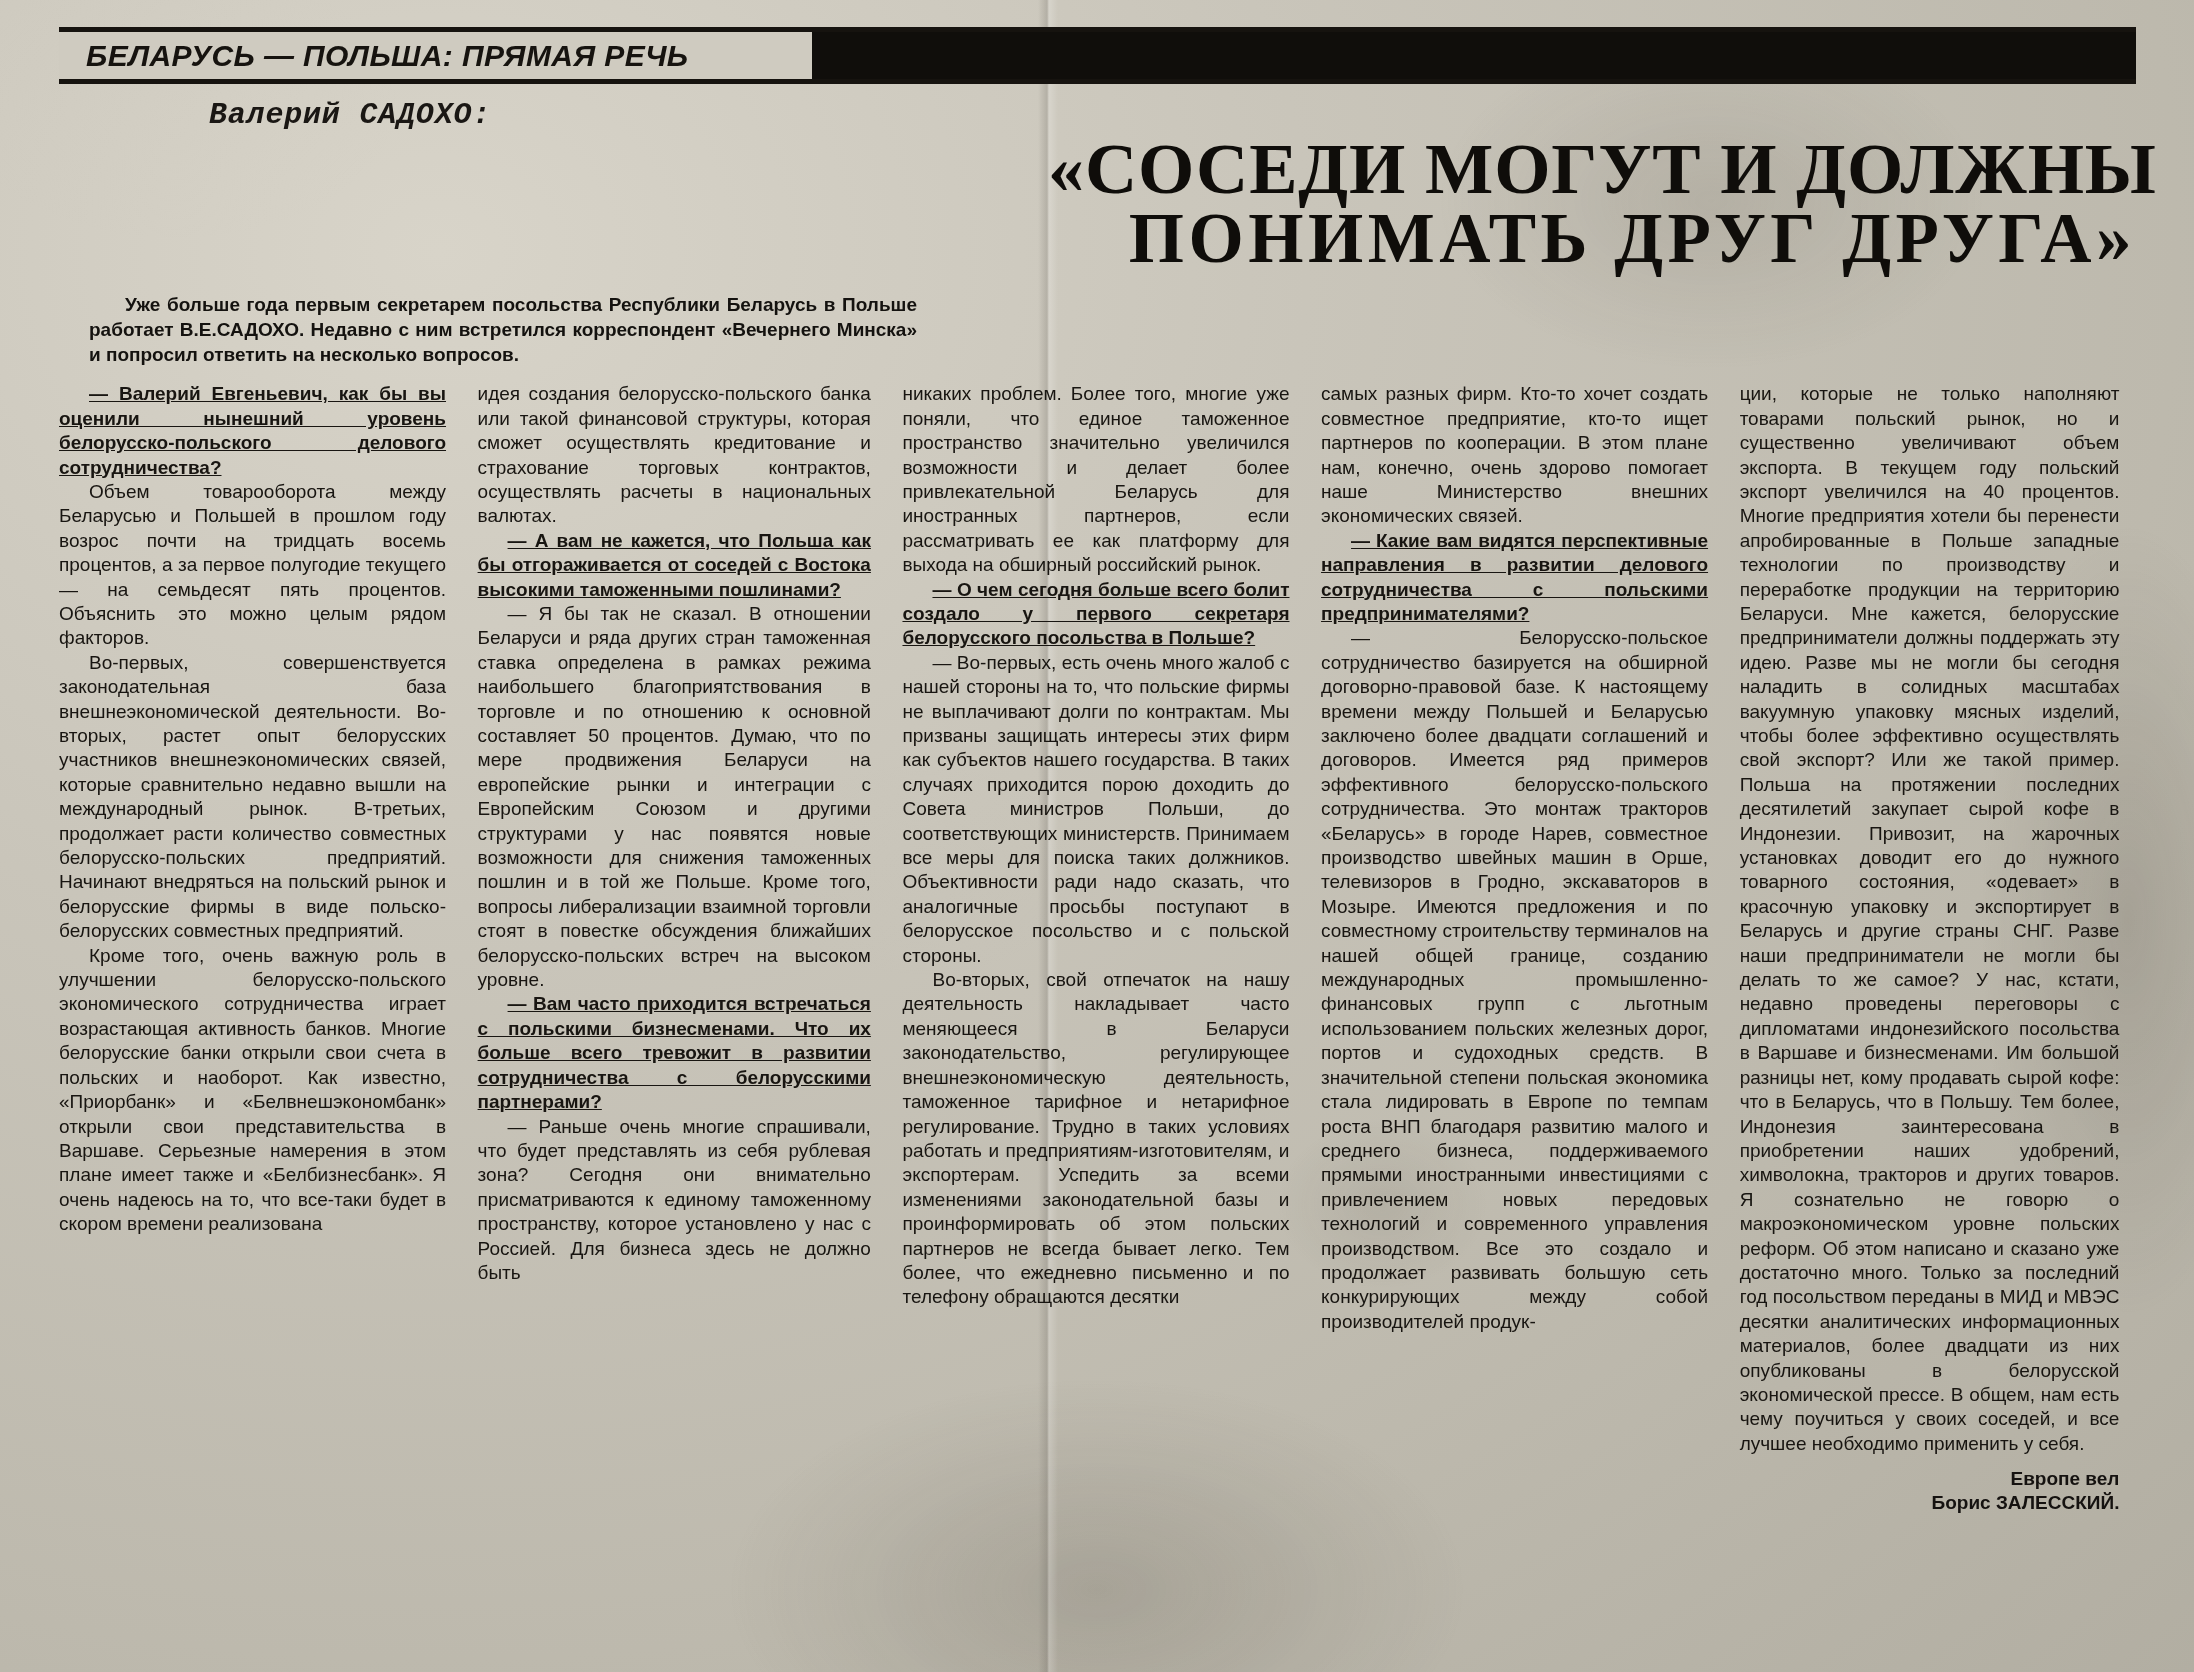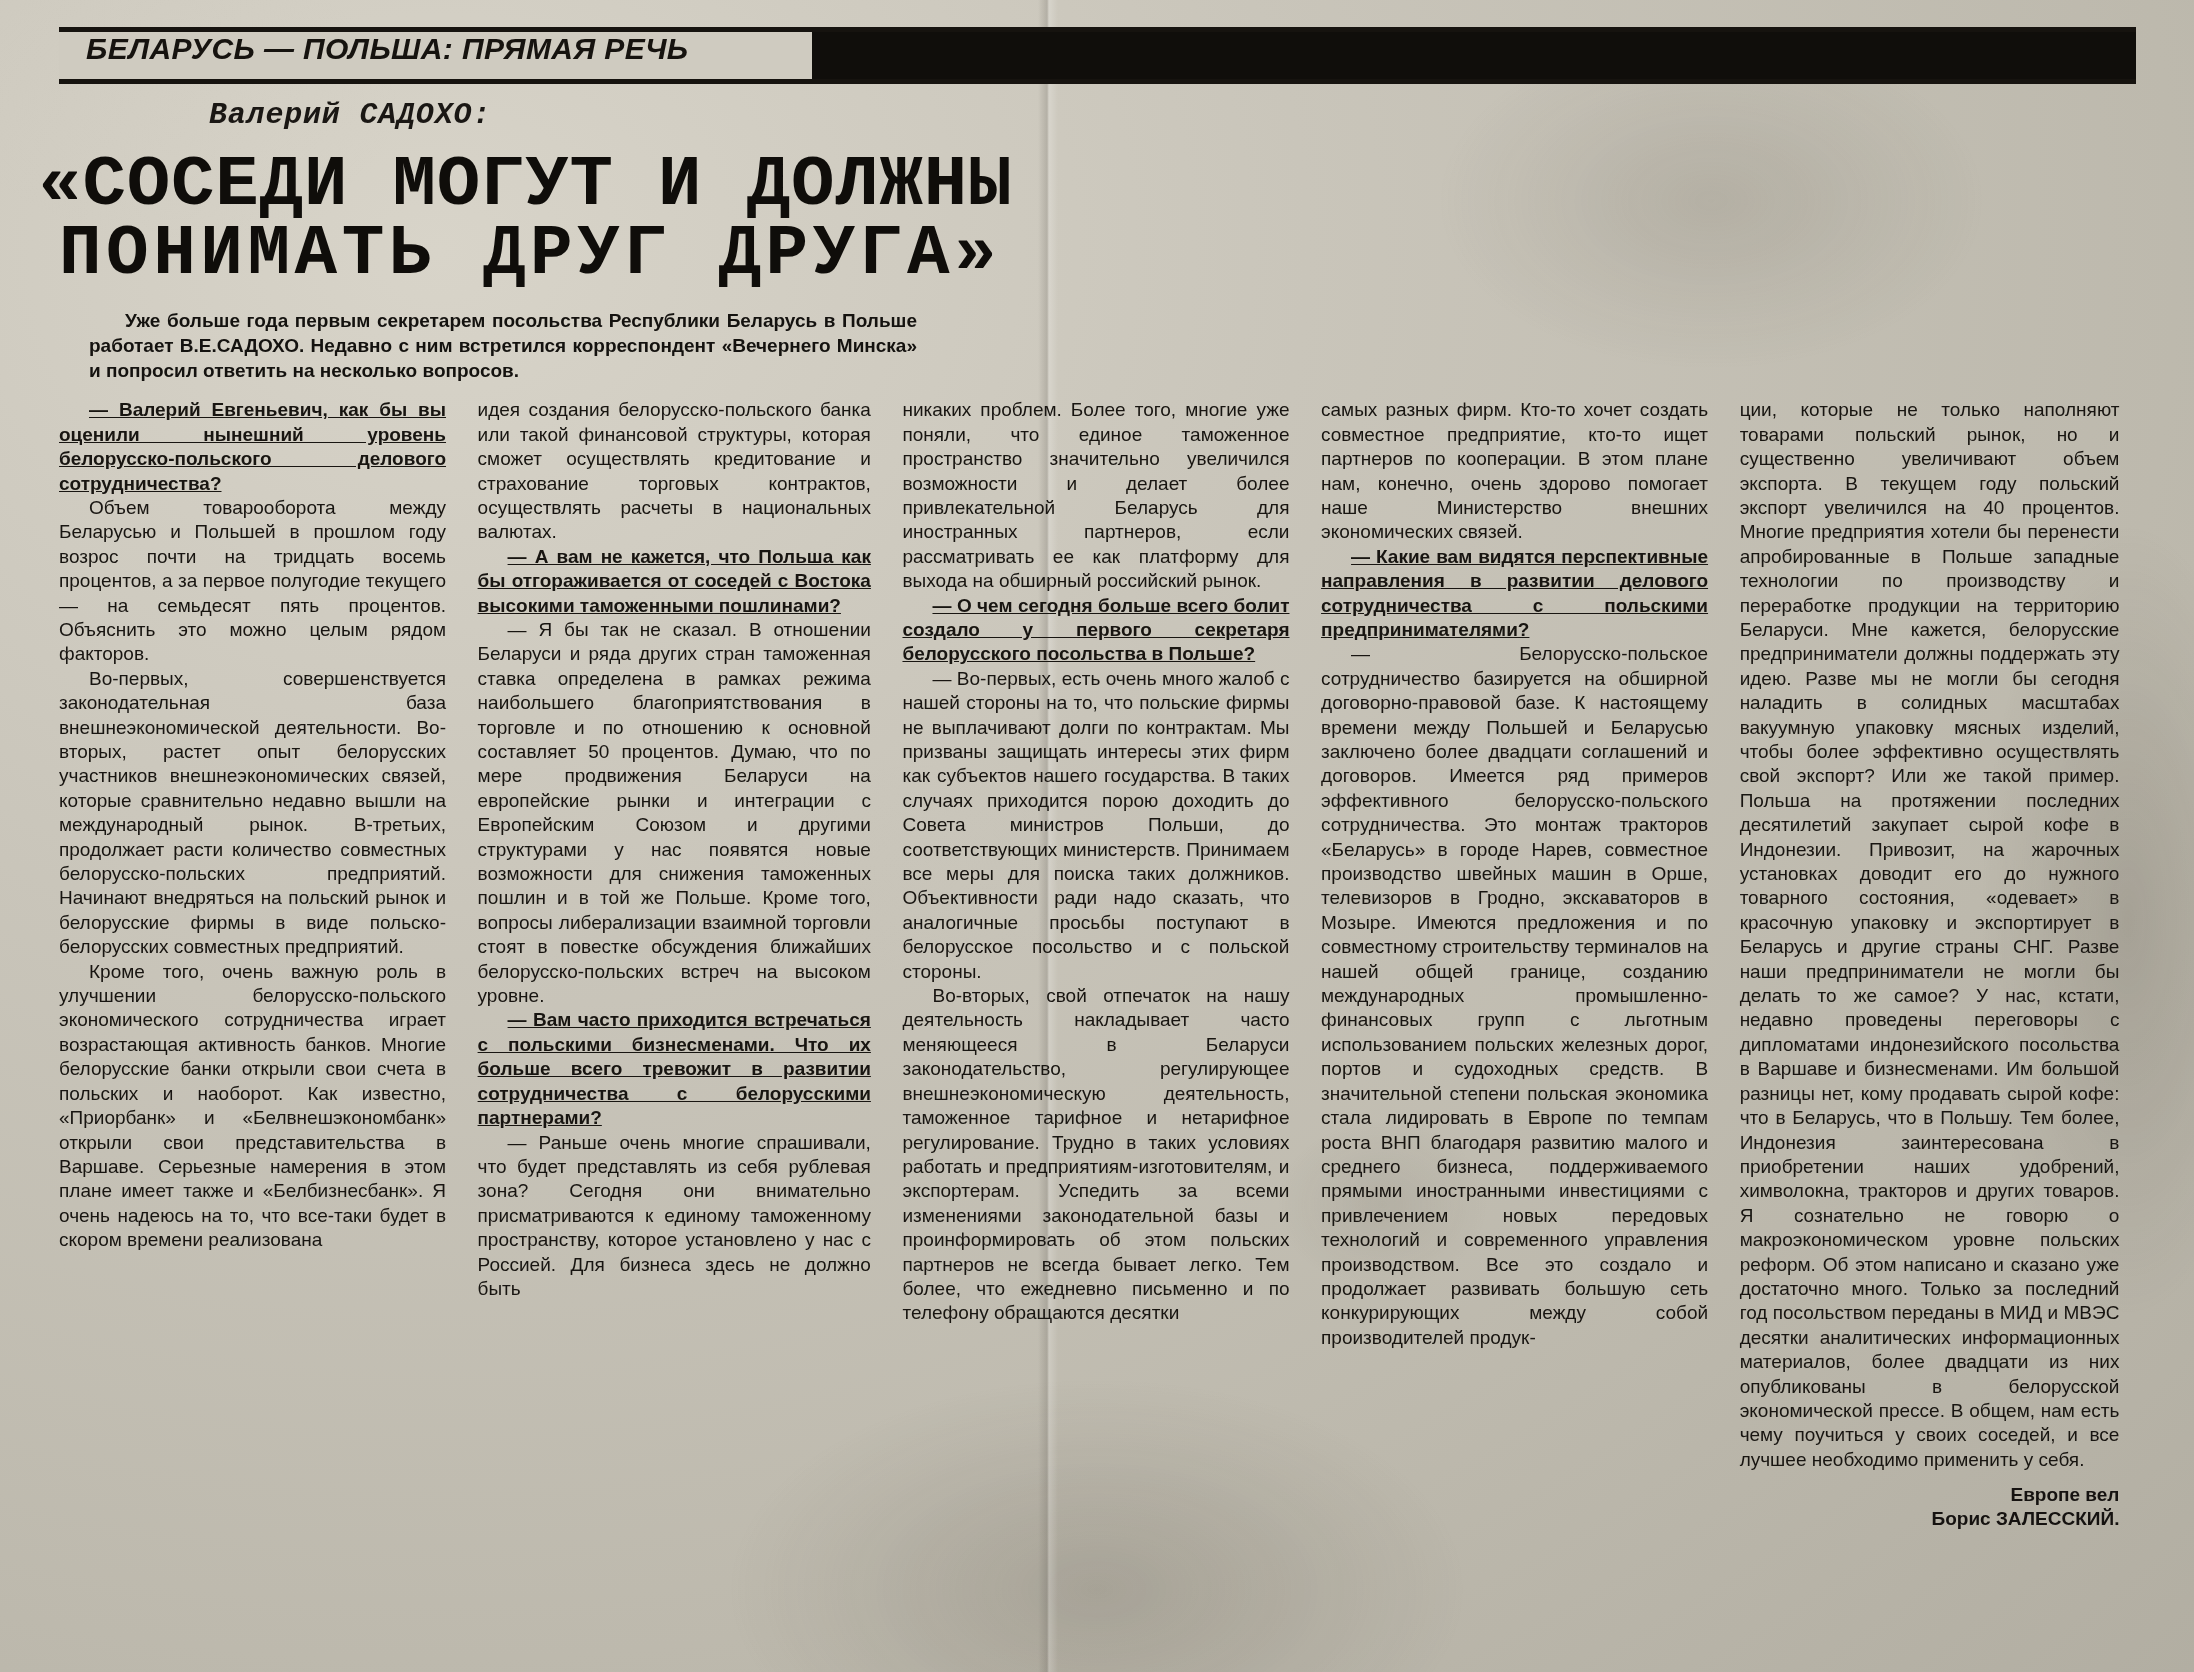--- a/index.html
+++ b/index.html
@@ -51,21 +51,21 @@
     height: 1618px;
   }
   
   .kicker-wrap {
     position: relative;
     height: 47px;
     border-top: 5.3px solid #16130f;
     border-bottom: 5.3px solid #16130f;
     background: #cfcbc0;
     display: flex;
-    align-items: flex-start;
+    align-items: center;
     overflow: hidden;
   }
   .kicker-text {
     font-family: "Liberation Sans", sans-serif;
     font-weight: bold;
     font-style: italic;
     font-size: 30px;
     letter-spacing: 0.4px;
     color: #16130f;
     padding-left: 27px;
@@ -86,23 +86,23 @@
     padding-left: 150px;
     font-family: Liberation Mono, monospace;
     font-style: italic;
     font-weight: bold;
     font-size: 30px;
     color: #1a1714;
     letter-spacing: 0.8px;
   }
   
   .headline {
-    margin-top: 19px;
-    text-align: left;
-    font-family: Liberation Mono, monospace;
+    margin-top: 3px;
+    text-align: right;
+    font-family: Liberation Serif, serif;
     font-weight: bold;
     color: #0f0d0a;
     line-height: 0.98;
     letter-spacing: 0.8px;
   }
   .headline .l1 {
     display: block;
     font-size: 71px;
     transform: scaleX(1.02);
   }

